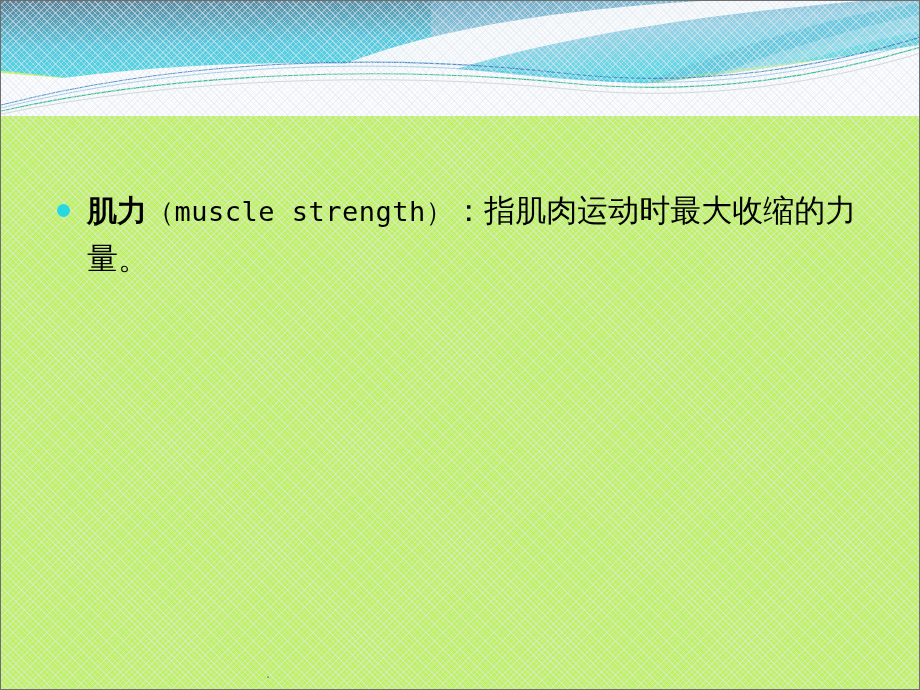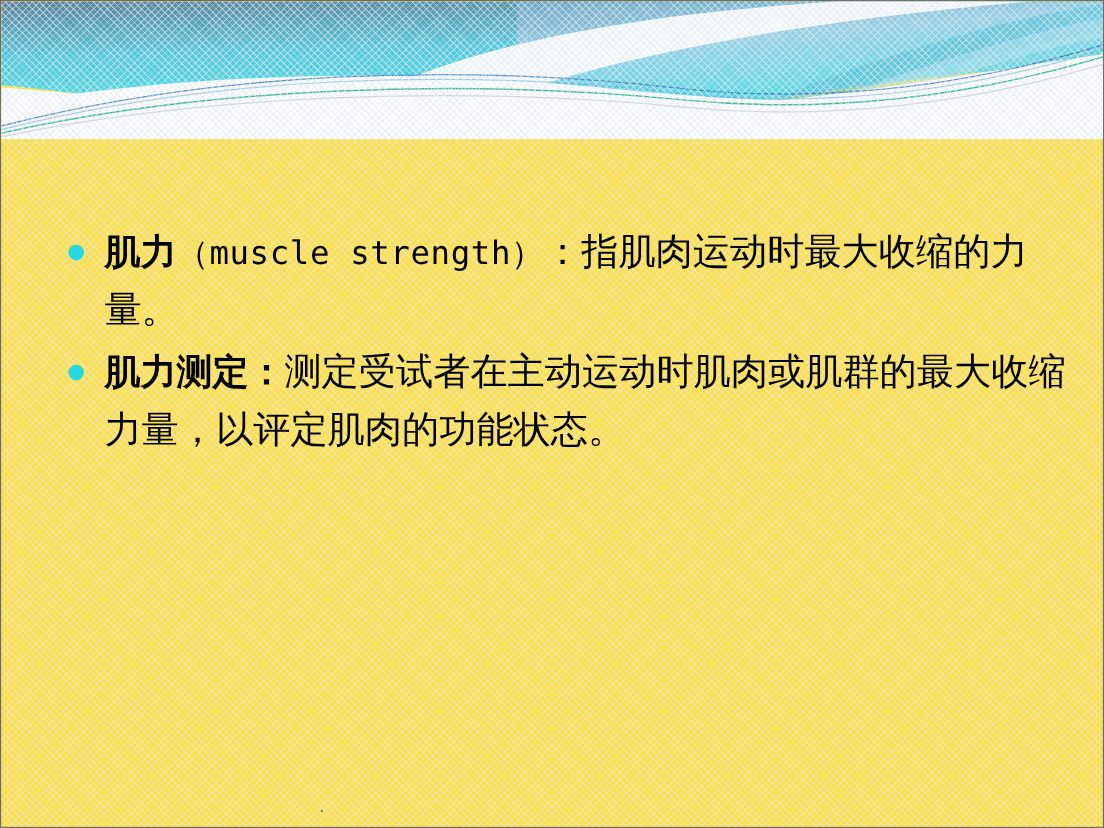--- a/index.html
+++ b/index.html
@@ -6,21 +6,21 @@
     margin: 0;
     padding: 0;
     background: #ffffff;
   }
 
   #slide {
     position: relative;
     width: 920px;
     height: 690px;
     overflow: hidden;
-    background: #fde047;
+    background: #bef264;
     border: 1px solid #6e6e6e;
     box-sizing: border-box;
     font-family: "Liberation Serif", "DejaVu Serif", serif;
   }
 
   
   #texture {
     position: absolute;
     inset: 0;
     pointer-events: none;
@@ -175,24 +175,20 @@
 
   <div id="content">
 
     <ul class="bullet-list">
 
       <li class="bullet-item">
         <span class="bullet-marker"></span>
         <span class="bold-lead">肌力</span><span class="latin-term">（muscle strength）</span><span class="body-cn">：指肌肉运动时最大收缩的力量。</span>
       </li>
 
-      <li class="bullet-item">
-        <span class="bullet-marker"></span>
-        <span class="bold-lead">肌力测定：</span><span class="latin-term"></span><span class="body-cn">测定受试者在主动运动时肌肉或肌群的最大收缩力量，以评定肌肉的功能状态。</span>
-      </li>
 
 
     </ul>
 
     <div class="footer-dot">.</div>
 
   </div>
 </div>
 
 </body></html>

